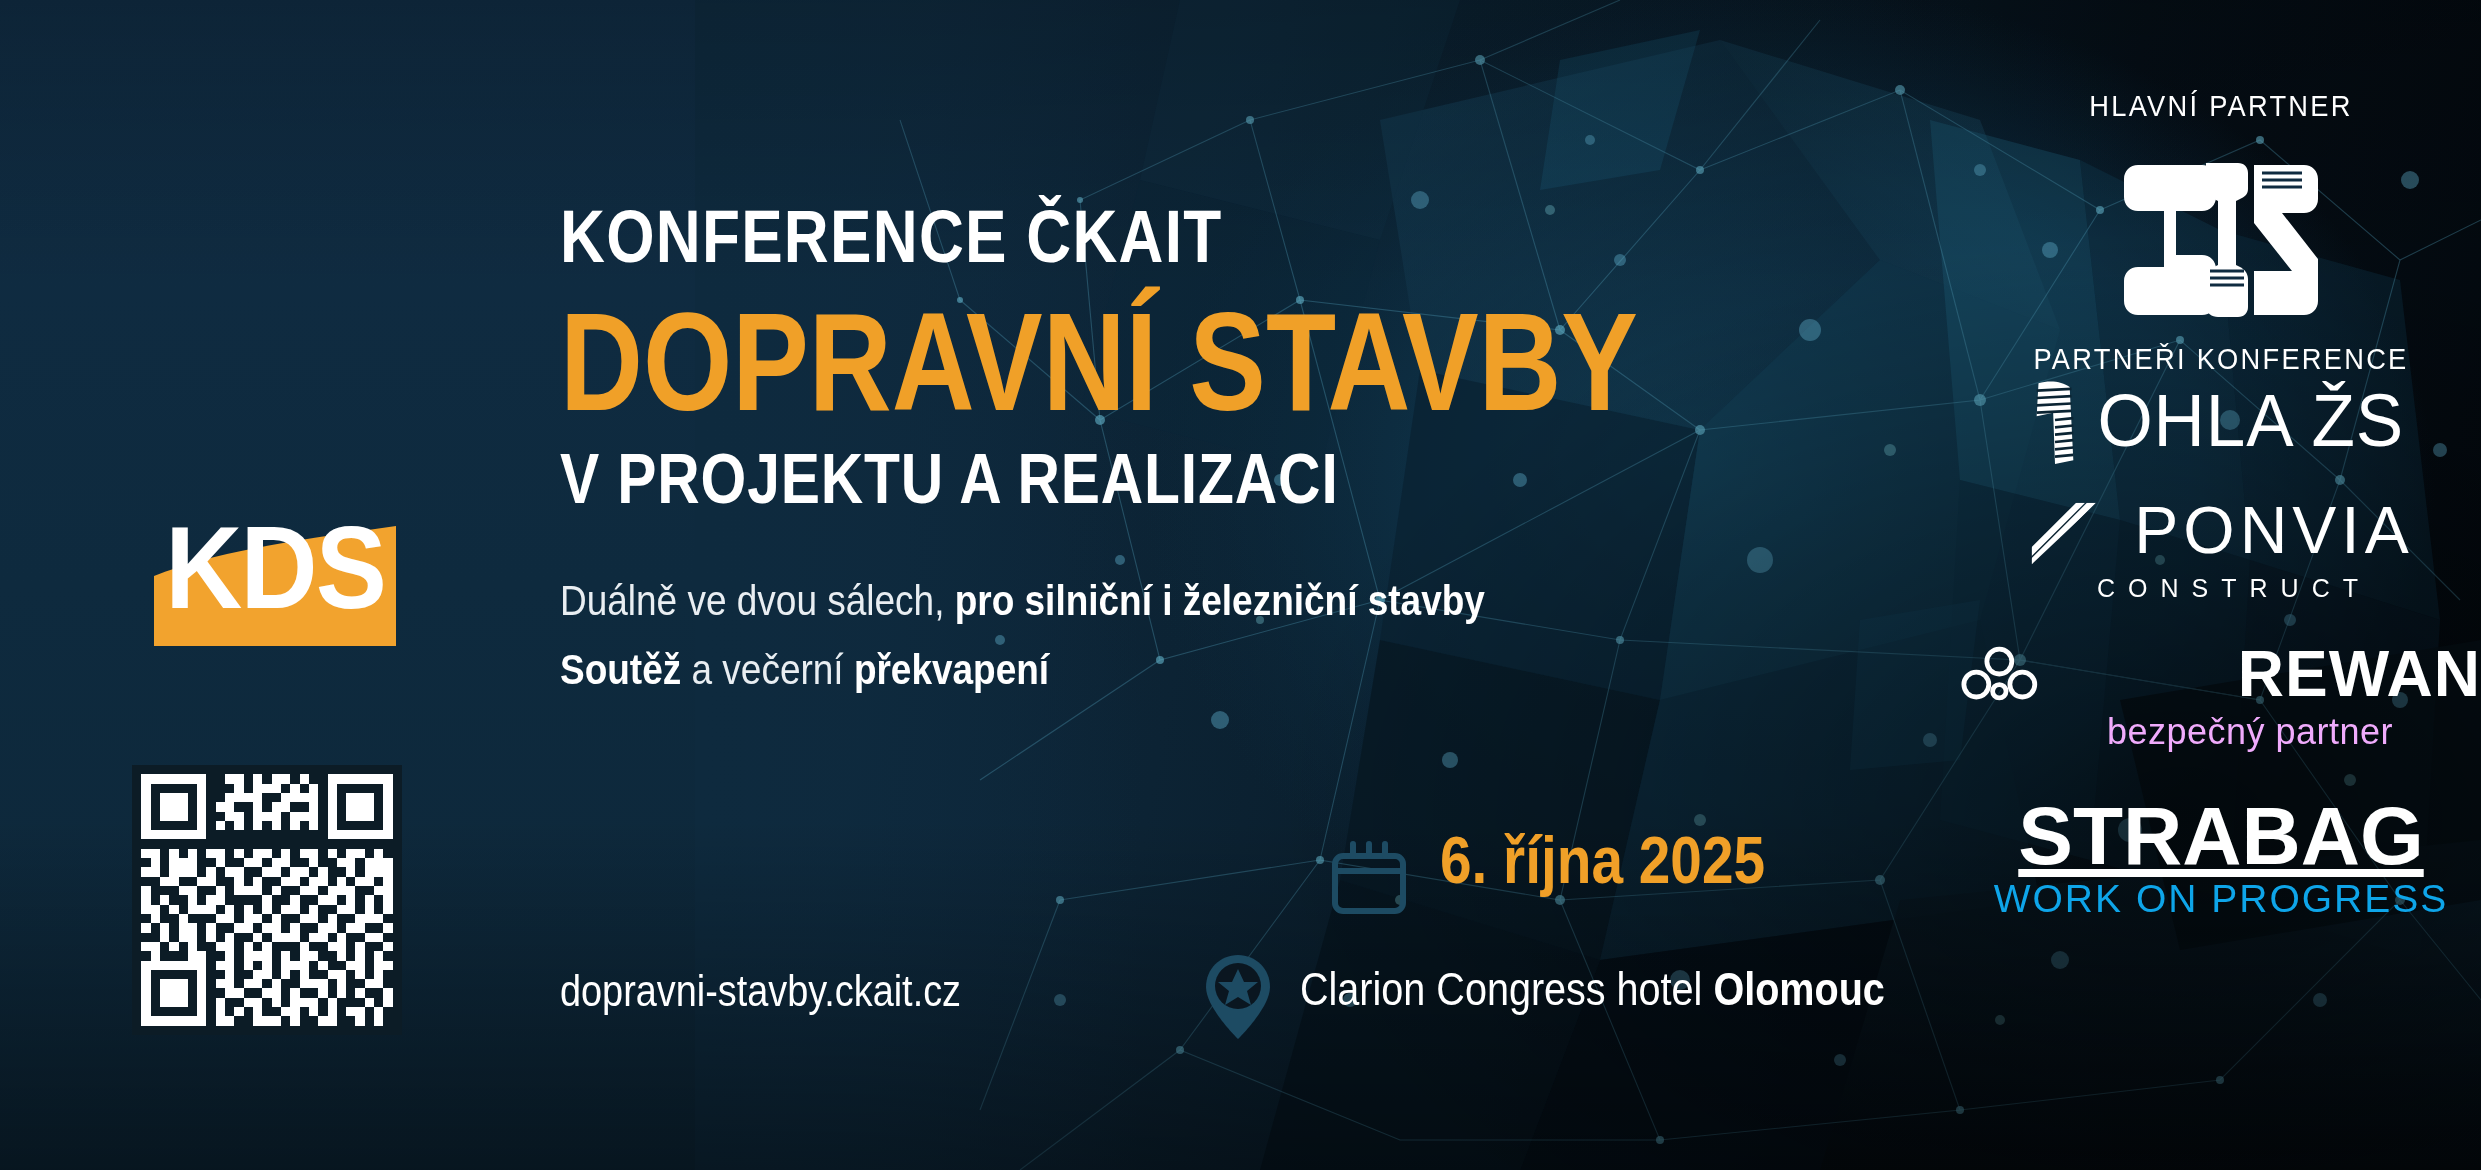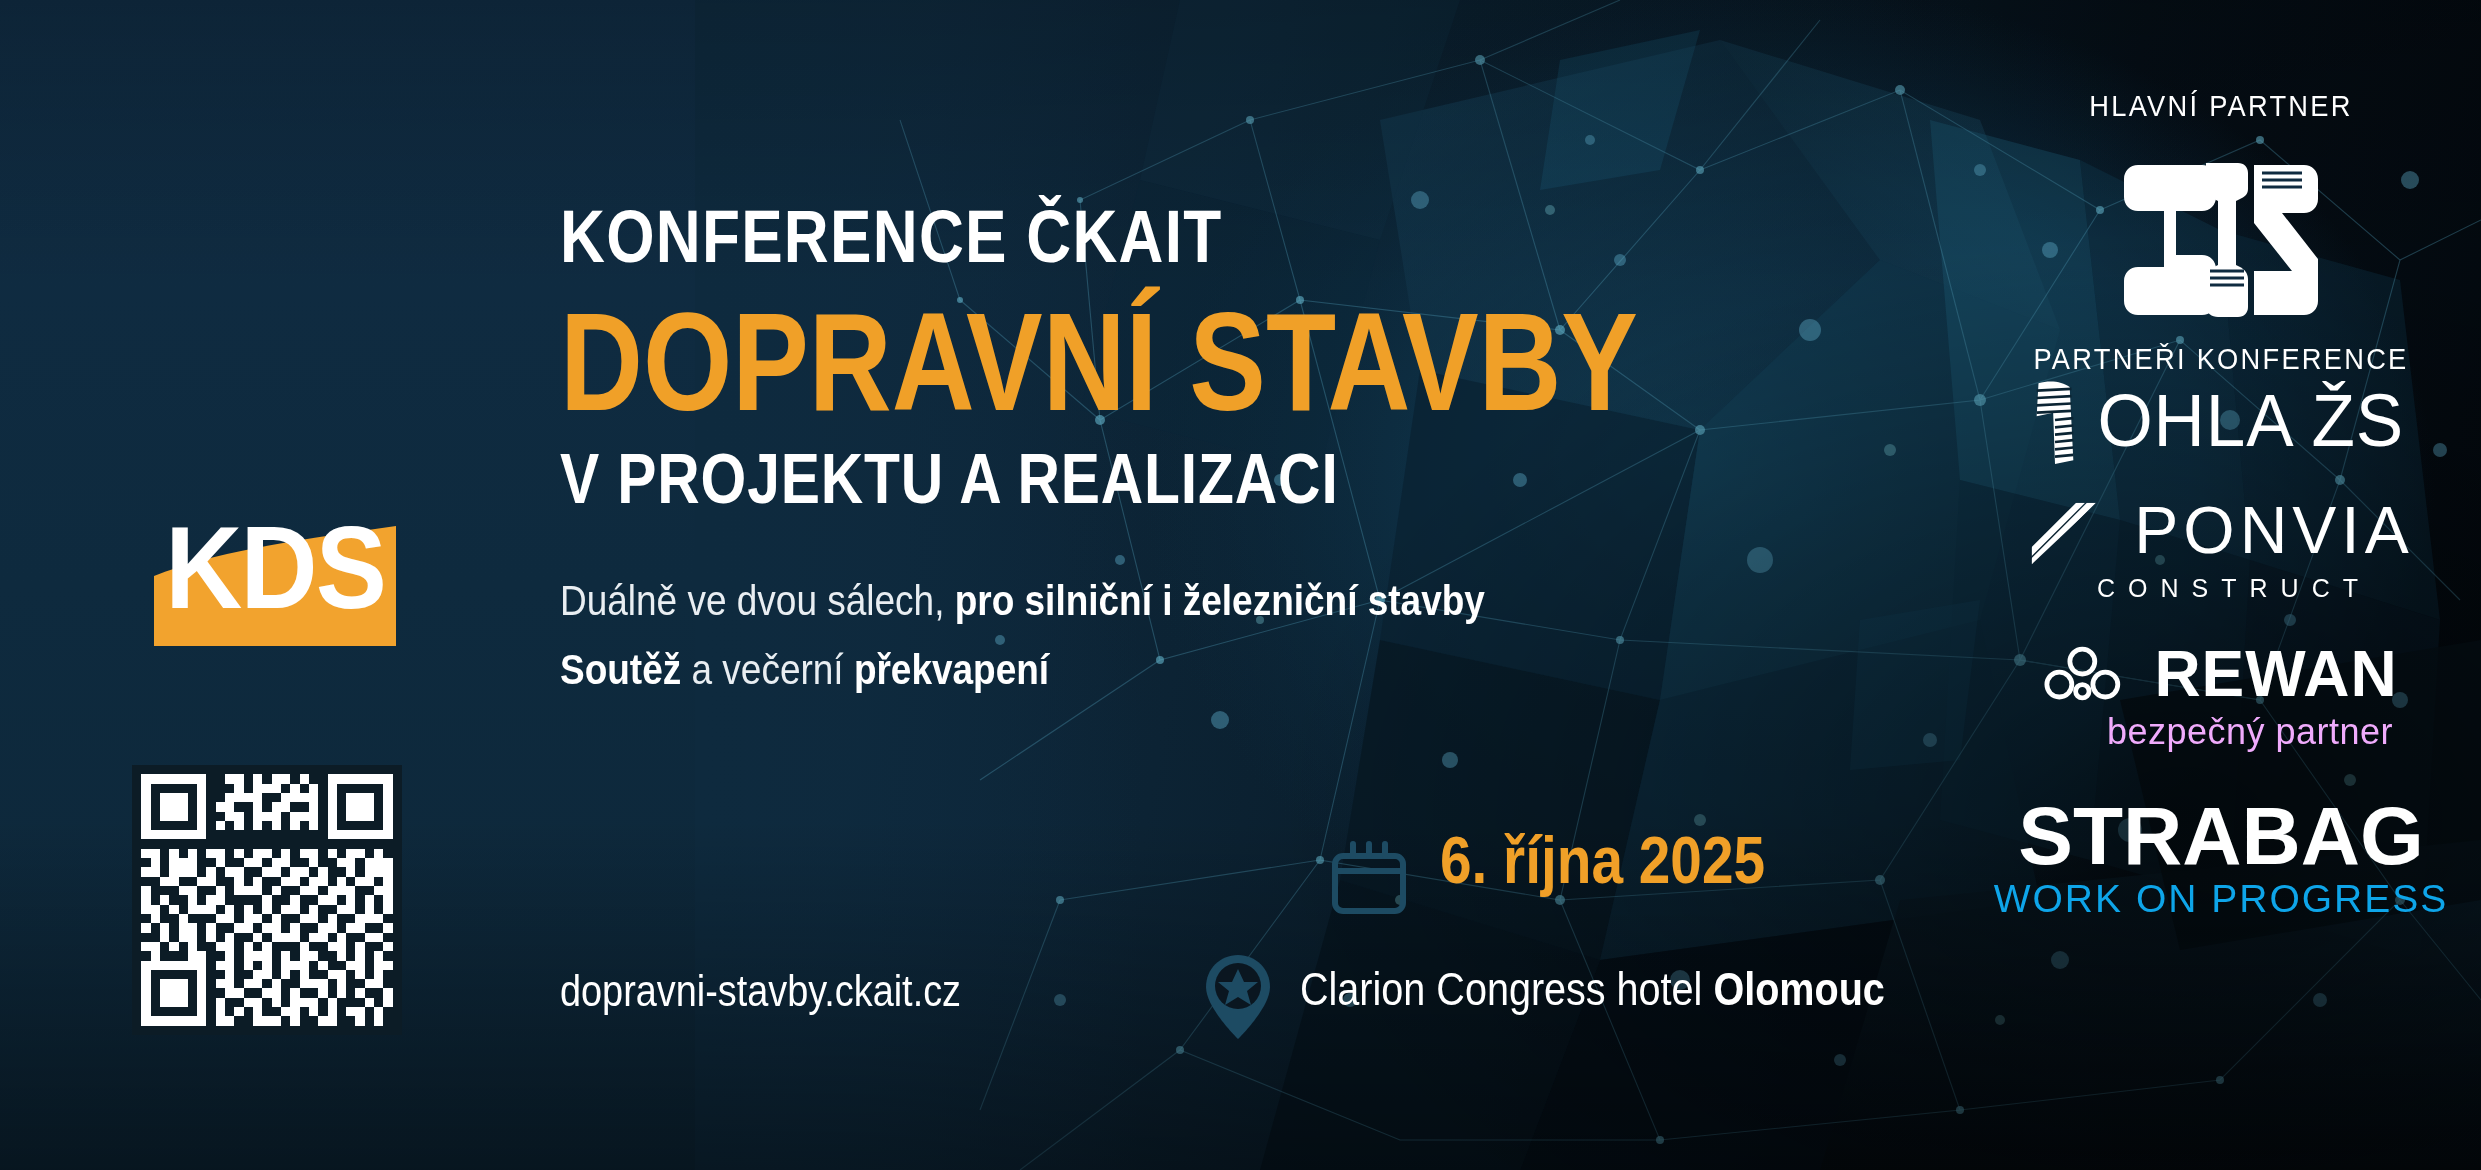--- a/index.html
+++ b/index.html
@@ -128,25 +128,25 @@
   .partner-main{ margin-top:26px; }
   .partner-list{ margin-top:0px; }
 
   .logo-ohla  { margin-top:0; display:flex; align-items:center; justify-content:center; gap:12px;}
   .logo-ohla .txt{ font-size:74px; font-weight:400; color:#fff; letter-spacing:1px; transform:scaleX(0.96); }
   .logo-ponvia{ margin-top:28px; }
   .logo-ponvia .row{ display:flex; align-items:center; justify-content:center; gap:30px; }
   .logo-ponvia .txt{ font-size:66px; font-weight:300; color:#fff; letter-spacing:5px; }
   .logo-ponvia .sub{ font-size:25px; font-weight:400; color:#fff; letter-spacing:13px; margin-top:6px; margin-left:26px;}
   .logo-rewan { margin-top:34px; }
-  .logo-rewan .row{ display:flex; align-items:center; justify-content:center; gap:18px; }
+  .logo-rewan .row{ display:flex; align-items:center; justify-content:space-between; gap:18px; }
   .logo-rewan .txt{ font-size:64px; font-weight:700; color:#fff; letter-spacing:1px; }
   .logo-rewan .sub{ font-size:36px; font-weight:300; color:#f0abfc; letter-spacing:0.5px; margin-top:0px; margin-left:58px;}
   .logo-strabag{ margin-top:36px; }
-  .logo-strabag .txt{ font-size:82px; font-weight:700; color:#fff; letter-spacing:0px; transform:scaleX(1.0); }
+  .logo-strabag .txt{ font-size:82px; font-weight:700; color:#fff; letter-spacing:0px; transform:scaleX(1.0);text-decoration:underline; }
   .logo-strabag .sub{ font-size:39px; font-weight:300; color:#0ea5e9; letter-spacing:2px; margin-top:-6px; }
 </style>
 </head>
 <body>
 
 <div class="banner">
 
   <div class="bg-base"></div>
 
   <svg class="bg-poly" viewBox="0 0 2481 1170" preserveAspectRatio="none">

